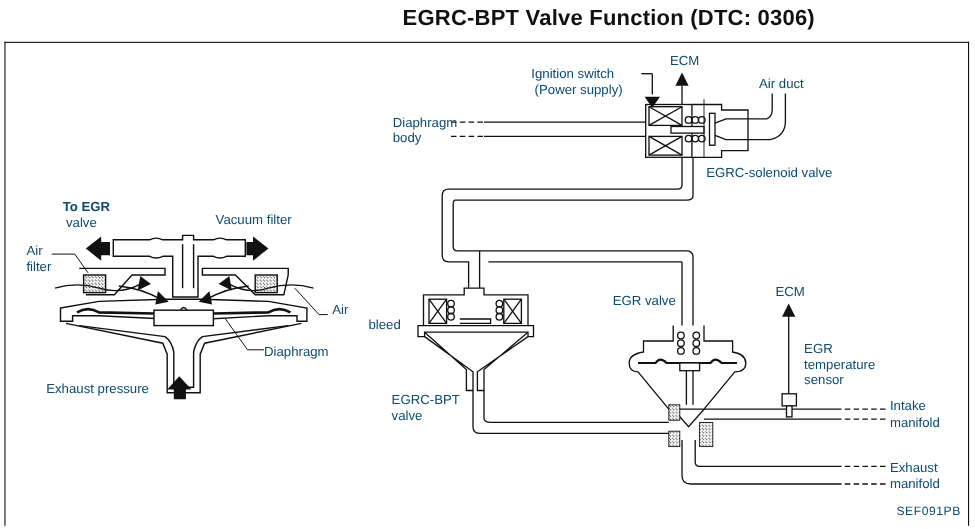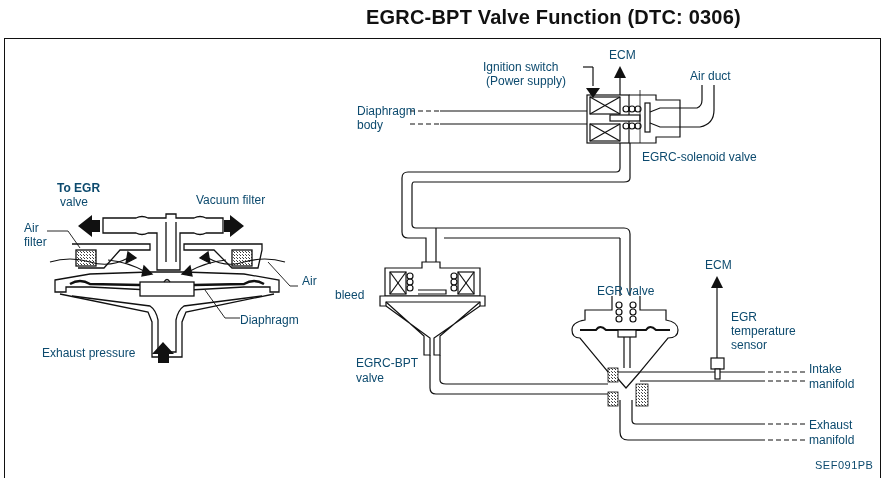--- a/index.html
+++ b/index.html
@@ -171,21 +171,21 @@
 <div class="lbl" style="left:240px;top:313px;">Diaphragm</div>
 <div class="lbl" style="left:42px;top:346px;">Exhaust pressure</div>
 
 <div class="lbl" style="left:483px;top:60px;">Ignition switch</div>
 <div class="lbl" style="left:486px;top:74px;">(Power supply)</div>
 <div class="lbl" style="left:609px;top:48px;">ECM</div>
 <div class="lbl" style="left:690px;top:69px;">Air duct</div>
 <div class="lbl" style="left:357px;top:104px;">Diaphragm</div>
 <div class="lbl" style="left:357px;top:118px;">body</div>
 <div class="lbl" style="left:642px;top:150px;">EGRC-solenoid valve</div>
-<div class="lbl" style="left:557px;top:284px;margin-left:40px;">EGR valve</div>
+<div class="lbl" style="left:557px;top:266px;">EGR valve</div>
 <div class="lbl" style="left:356px;top:356px;">EGRC-BPT</div>
 <div class="lbl" style="left:356px;top:371px;">valve</div>
 <div class="lbl" style="left:705px;top:258px;">ECM</div>
 <div class="lbl" style="left:731px;top:310px;">EGR</div>
 <div class="lbl" style="left:731px;top:324px;">temperature</div>
 <div class="lbl" style="left:731px;top:338px;">sensor</div>
 <div class="lbl" style="left:809px;top:362px;">Intake</div>
 <div class="lbl" style="left:809px;top:377px;">manifold</div>
 <div class="lbl" style="left:809px;top:418px;">Exhaust</div>
 <div class="lbl" style="left:809px;top:433px;">manifold</div>

